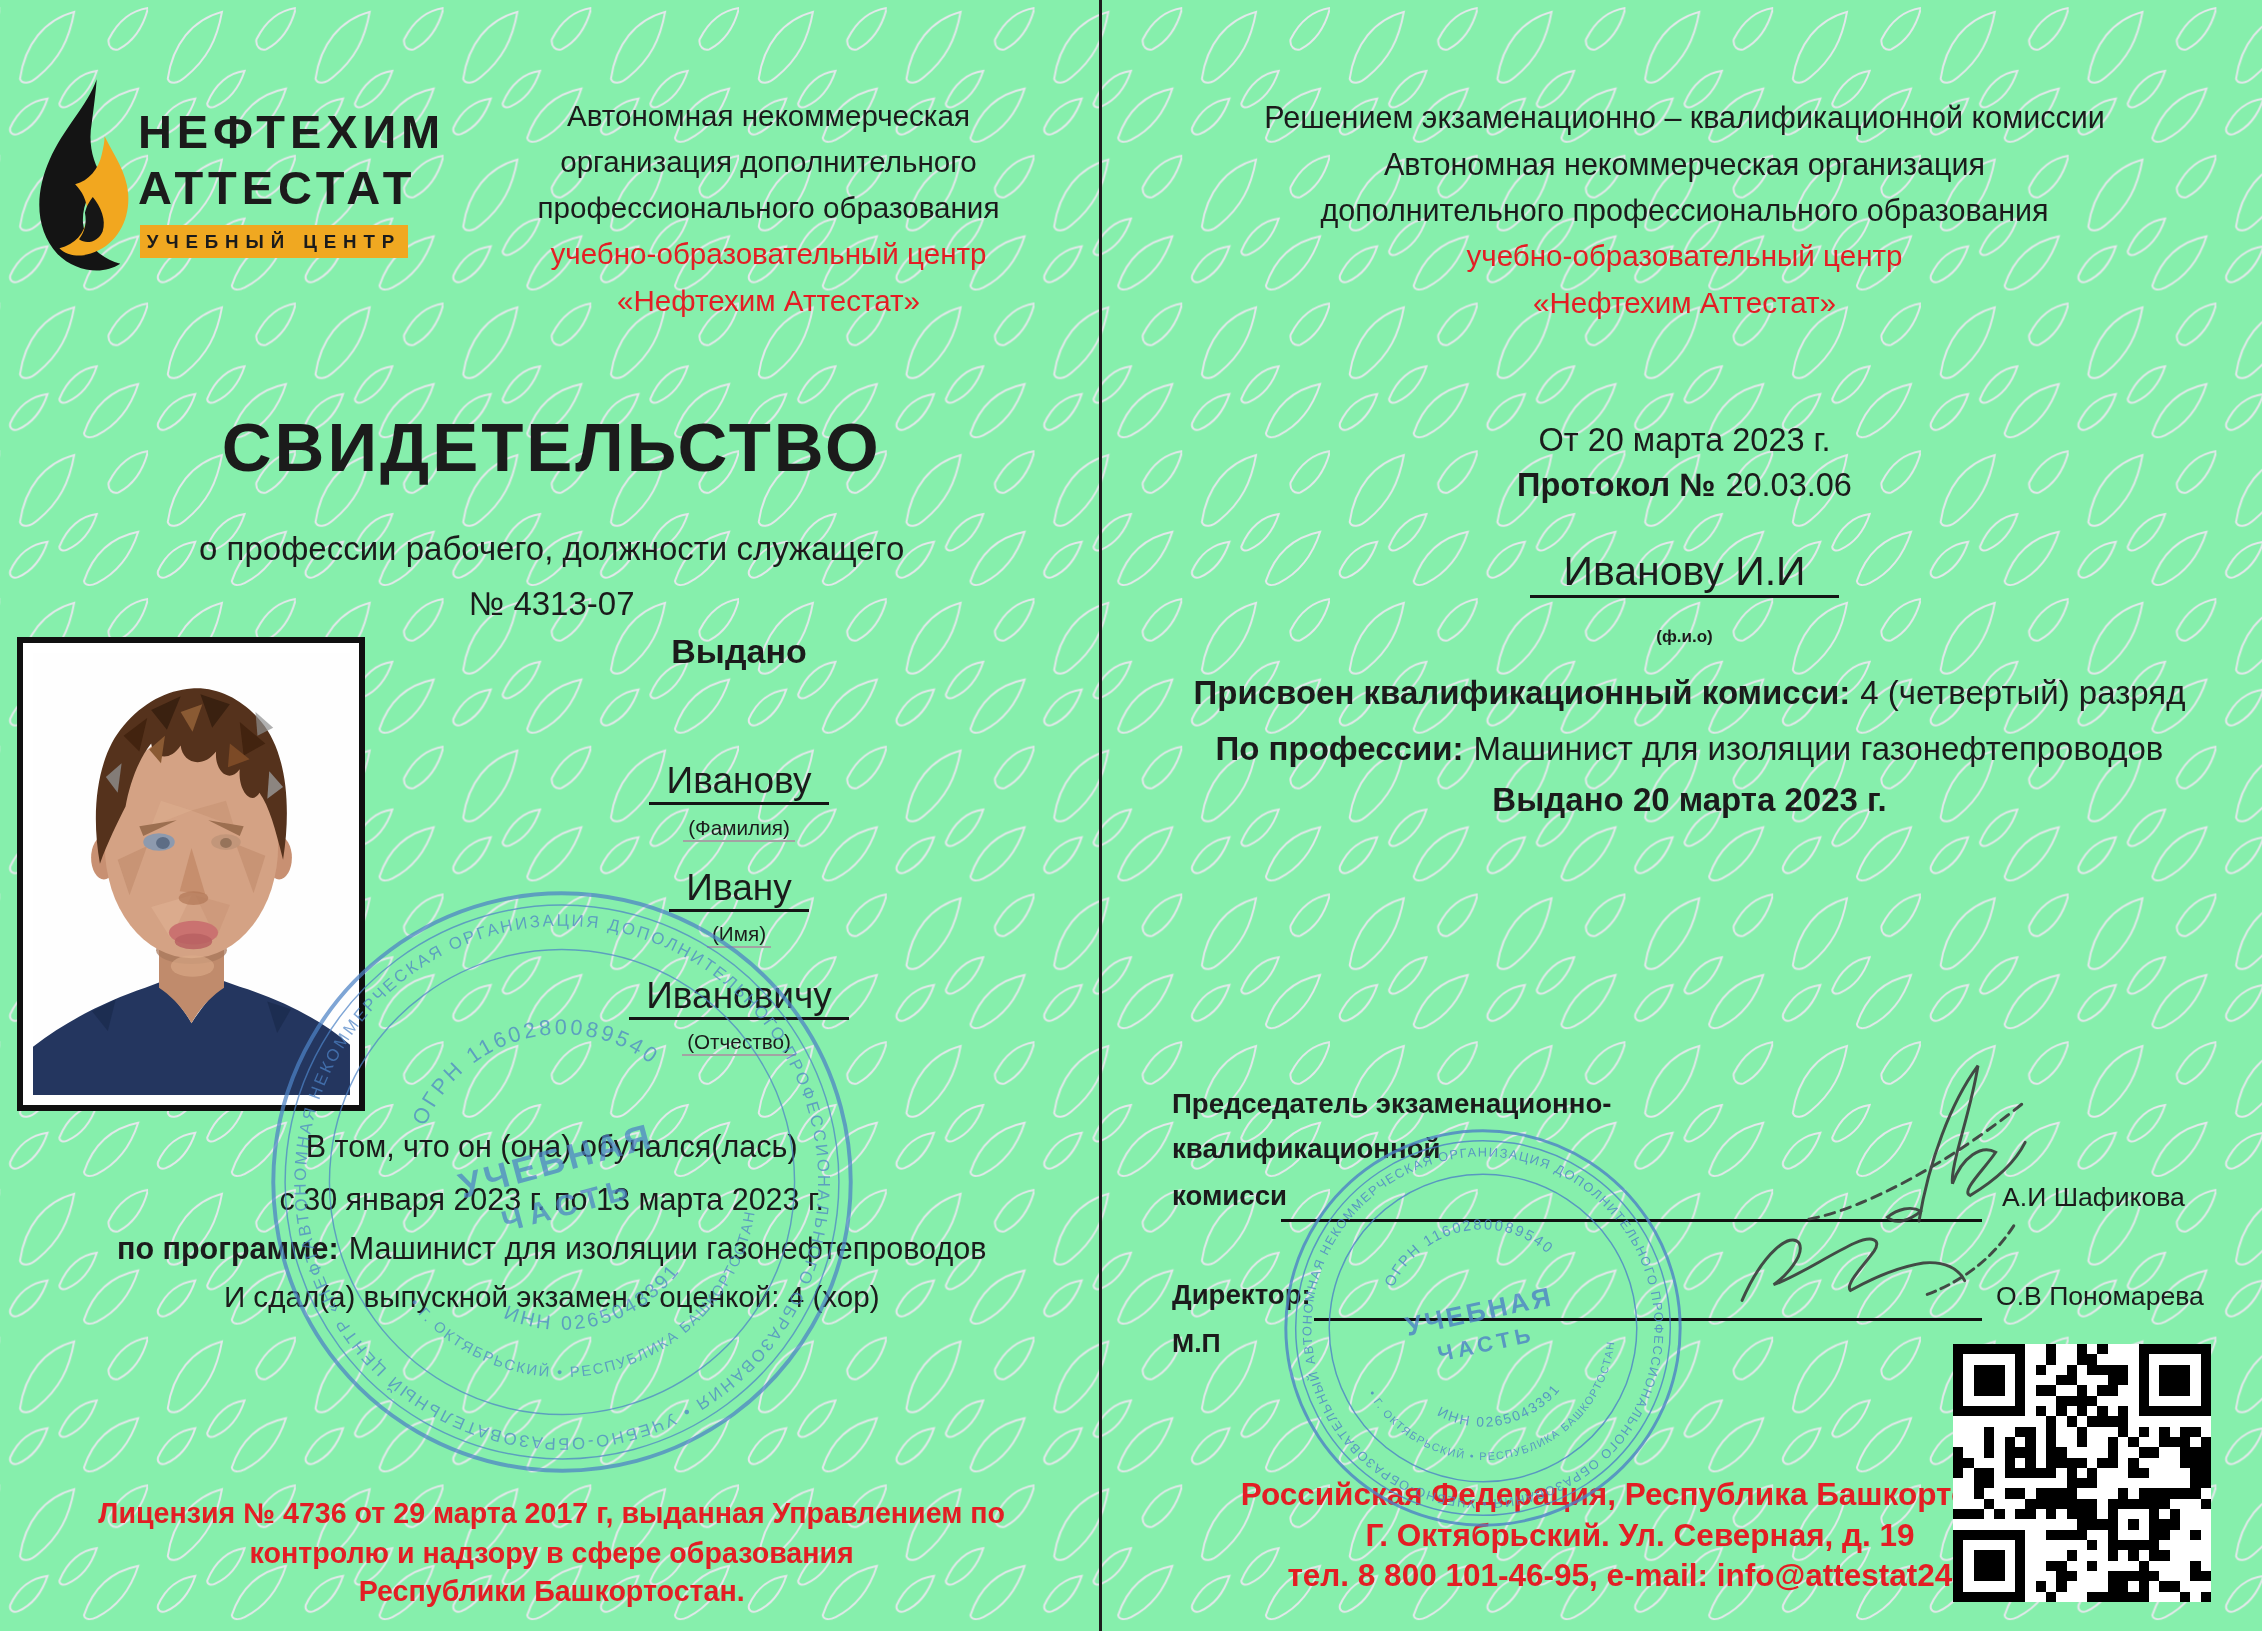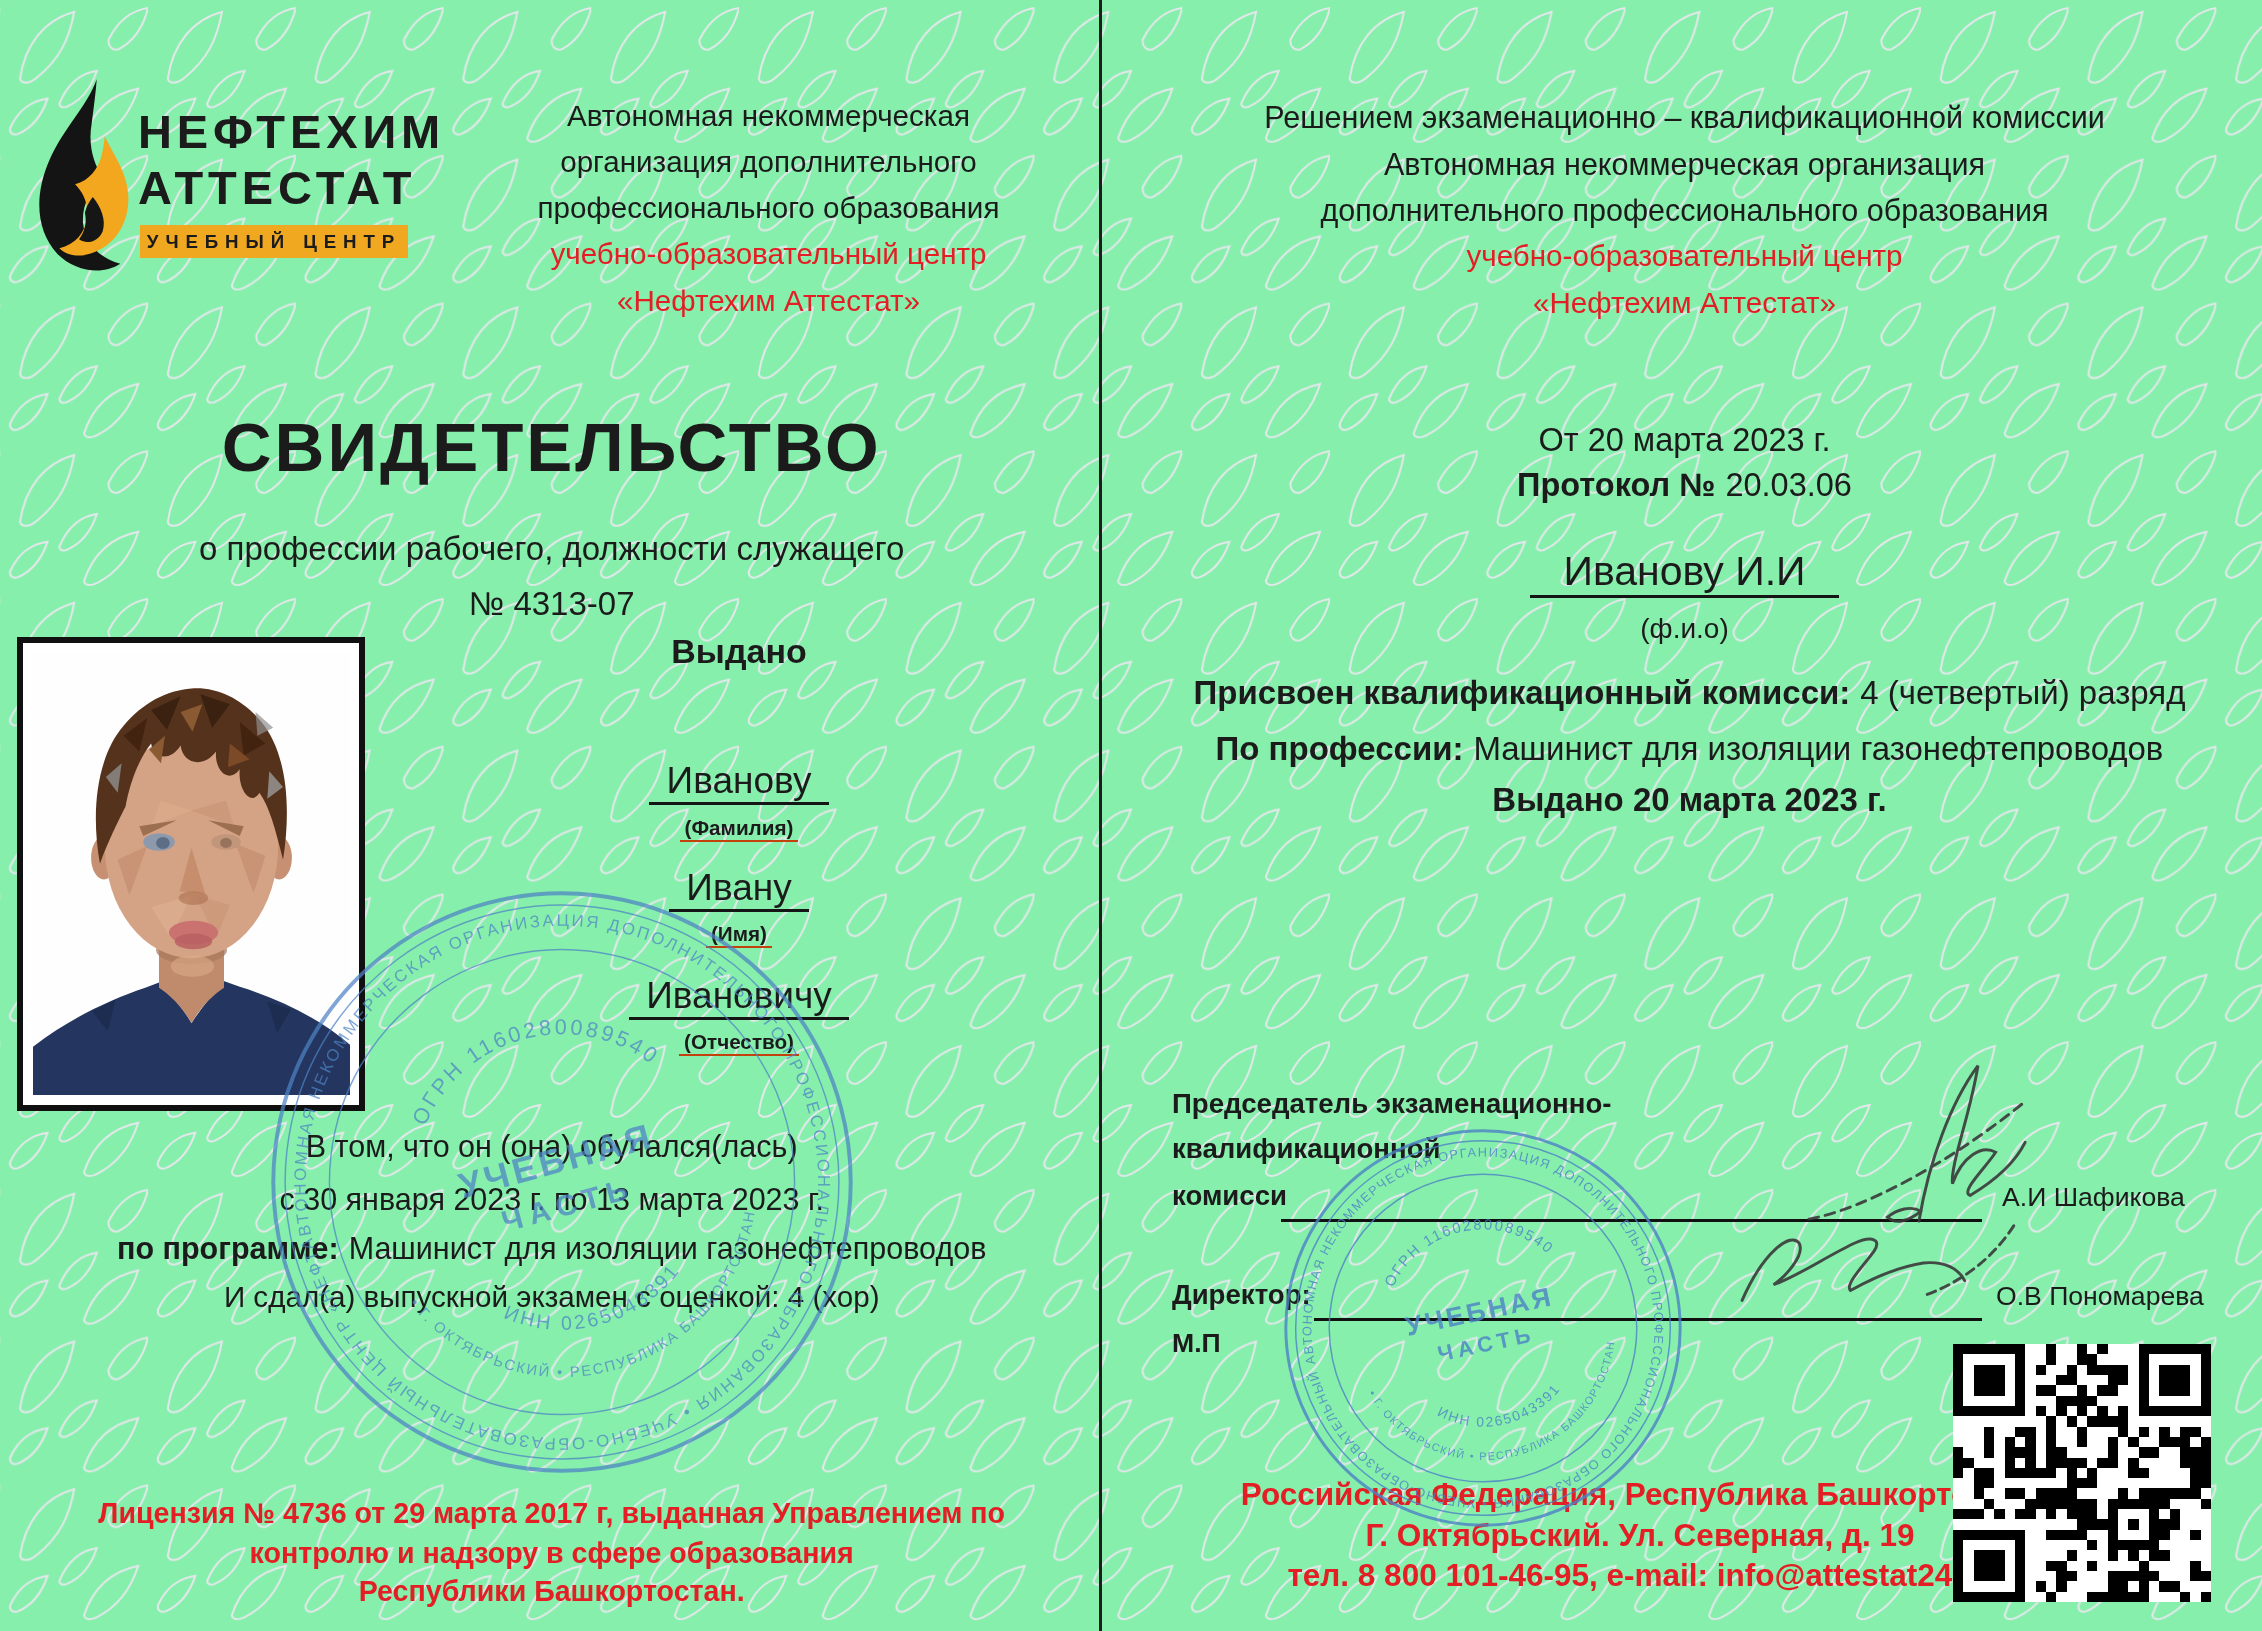--- a/index.html
+++ b/index.html
@@ -9,21 +9,21 @@
   .ctr{text-align:center}
   .b{font-weight:700}
   .red{color:#E31E24}
   .wm{left:0;top:0;z-index:0}
   .t{z-index:1}
   .stamp{z-index:5;pointer-events:none}
   .sig{z-index:6;pointer-events:none}
   .sigline{background:#111;height:3px;z-index:2}
   .nameval{display:inline-block;border-bottom:3px solid #151515;padding:0 17.7px}
   .fioval{display:inline-block;border-bottom:3px solid #151515;padding:0 33px}
-  .cap{display:inline-block;border-bottom:2px solid #c2410c;padding:0 4.9px;font-weight:700}
+  .cap{display:inline-block;border-bottom:2px solid #a3a3a3;padding:0 4.9px;font-weight:400}
   .photo{border:6.9px solid #101010;background:#fff;padding:9.9px;z-index:1}
   .banner{background:#F0A821;display:flex;align-items:center;justify-content:center}
   .divider{background:#1d1d1d;z-index:3}
   .lbl{margin-right:9.9px}
 </style>
 </head>
 <body>
 
 <div id="doc">
 
@@ -171,21 +171,21 @@
   <div class="abs t ctr red" style="left:1133px;top:286px;width:1103px;font-size:29.6px">«Нефтехим Аттестат»</div>
 
   <div class="abs t ctr" style="left:1133px;top:422px;width:1103px;font-size:32.5px">От 20 марта 2023 г.</div>
   <div class="abs t ctr" style="left:1133px;top:467px;width:1103px;font-size:32.5px">
     <span class="b lbl">Протокол №</span><span>20.03.06</span>
   </div>
 
   <div class="abs t ctr" style="left:1133px;top:548px;width:1103px;font-size:41px">
     <span class="fioval">Иванову И.И</span>
   </div>
-  <div class="abs t ctr" style="left:1133px;top:613px;width:1103px;font-size:28px;font-weight:400">(ф.и.о)</div>
+  <div class="abs t ctr" style="left:1133px;top:627px;width:1103px;font-size:17px;font-weight:700">(ф.и.о)</div>
 
   <div class="abs t ctr" style="left:1123px;top:674px;width:1133px;font-size:33px">
     <span class="b lbl">Присвоен квалификационный комисси:</span><span>4 (четвертый) разряд</span>
   </div>
   <div class="abs t ctr" style="left:1123px;top:730px;width:1133px;font-size:33px">
     <span class="b lbl">По профессии:</span><span>Машинист для изоляции газонефтепроводов</span>
   </div>
   <div class="abs t ctr b" style="left:1123px;top:781px;width:1133px;font-size:33px">Выдано 20 марта 2023 г.</div>
 
   <div class="abs t b" style="left:1172px;top:1088px;font-size:27.6px">Председатель экзаменационно-</div>

